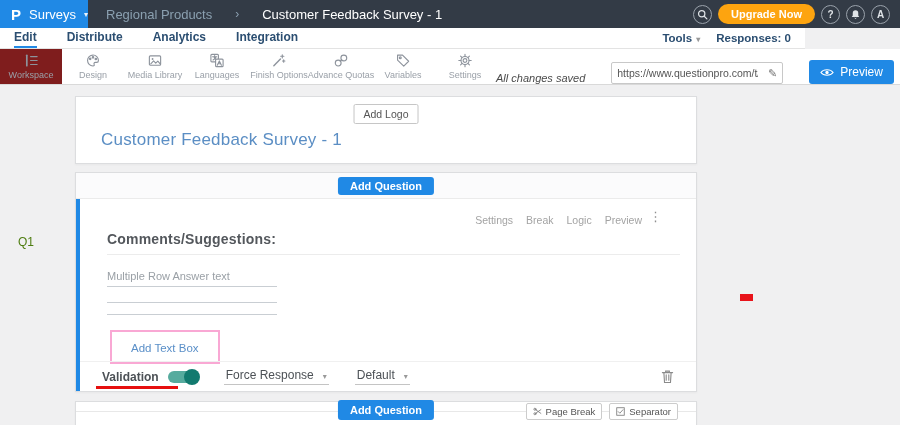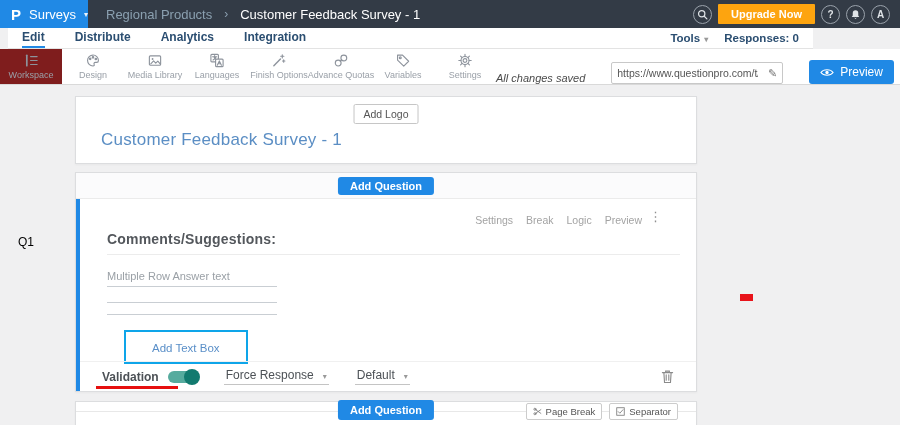--- a/index.html
+++ b/index.html
@@ -5,71 +5,71 @@
   * { margin:0; padding:0; box-sizing:border-box; }
   html,body { width:900px; height:425px; font-family:"Liberation Sans", sans-serif; background:#f0f0f1; }
   #app { position:relative; width:900px; height:425px; overflow:hidden; background:#f0f0f1; }
 
   
   .topbar { position:absolute; top:0; left:0; width:900px; height:28px; background:#333b46; display:flex; align-items:center; }
   .logo-box { width:88px; height:28px; background:#2089e5; display:flex; align-items:center; padding-left:11px; gap:8px; color:#fff; cursor:pointer; }
   .logo-p { font-size:15px; font-weight:700; }
   .product { font-size:13px; font-weight:400; }
   .logo-arrow { font-size:8px; color:#eaf3fc; }
-  .crumbs { margin-left:18px; display:flex; gap:12px; align-items:center; font-size:13px; }
+  .crumbs { margin-left:18px; display:flex; gap:23px; align-items:center; font-size:13px; }
   .crumb-section { color:#8ba0b0; }
   .crumb-sep { color:#8ba0b0; font-size:12px; }
   .crumb-current { color:#ffffff; }
   .top-right { margin-left:auto; display:flex; align-items:center; gap:6px; padding-right:10px; }
   .circle-btn { width:19px; height:19px; border:1.5px solid #9aa2ab; border-radius:50%; display:flex; align-items:center; justify-content:center; color:#dfe3e7; font-size:10px; font-weight:700; cursor:pointer; }
-  .upgrade { height:20px; background:#fda40f; color:#fff; font-size:11px; font-weight:700; border-radius:1px; padding:0 13px; display:flex; align-items:center; cursor:pointer; }
+  .upgrade { height:20px; background:#fda40f; color:#fff; font-size:11px; font-weight:700; border-radius:10px; padding:0 13px; display:flex; align-items:center; cursor:pointer; }
 
   
-  .menubar { position:absolute; top:28px; left:8px; width:805px; height:21px; background:#fff; border-bottom:1px solid #e3e3e3; display:flex; align-items:center; padding:0 14px; }
+  .menubar { position:absolute; top:28px; left:0; width:805px; height:21px; background:#fff; border-bottom:1px solid #e3e3e3; display:flex; align-items:center; padding:0 14px; }
   .menu-item { font-size:12px; font-weight:700; color:#2b4e71; margin-right:30px; height:100%; display:flex; align-items:center; cursor:pointer; border-bottom:2px solid transparent; }
   .menu-item.active { border-bottom:2px solid #2089e5; }
   .menu-right { margin-left:auto; display:flex; gap:16px; align-items:center; font-size:11.5px; font-weight:700; color:#2b4e71; }
   .menu-right .dd-arrow { margin-left:4px; }
 
   
   .toolbar { position:absolute; top:49px; left:0; width:900px; height:36px; background:#fff; border-bottom:1px solid #d9d9d9; display:flex; align-items:stretch; }
   .tool-tab { display:flex; flex-direction:column; align-items:center; justify-content:center; gap:2px; padding:0 12px; min-width:62px; cursor:pointer; }
   .tool-tab.active { background:#7f1d1d; }
   .tool-label { font-size:9px; color:#9aa0a8; white-space:nowrap; }
   .tool-tab svg { stroke:#8d939c; fill:none; stroke-width:1.2; stroke-linecap:round; stroke-linejoin:round; }
   .toolbar-right { margin-left:auto; display:flex; align-items:flex-end; gap:26px; padding-right:10px; }
   .saved { font-style:italic; font-size:11px; color:#4a4a4a; white-space:nowrap; }
   .url-box { width:172px; height:22px; border:1px solid #c8c8c8; border-radius:2px; background:#fff; display:flex; align-items:center; }
   .url-input { border:none; outline:none; flex:1; min-width:0; font-size:10.5px; color:#555; padding:0 5px; background:transparent; font-family:inherit; }
   .pencil { font-size:11px; color:#777; padding:0 5px; cursor:pointer; }
   .preview-btn { height:24px; background:#2089e5; border-radius:3px; color:#fff; font-size:12px; display:flex; align-items:center; gap:6px; padding:0 11px; cursor:pointer; }
 
   
   .canvas { position:absolute; top:85px; left:0; width:900px; height:340px; background:#f0f0f1; overflow:hidden; }
-  .q-label { position:absolute; left:18px; top:150px; font-size:12px; color:#000000; }
+  .q-label { position:absolute; left:18px; top:150px; font-size:12px; color:#4d7c0f; }
   .card { position:absolute; left:75px; width:622px; background:#fff; border:1px solid #dcdddf; box-shadow:0 1px 2px rgba(0,0,0,.04); }
 
   .card-title { top:11px; height:68px; }
   .add-logo { position:absolute; top:7px; left:50%; transform:translateX(-50%); border:1px solid #c6c6c6; border-radius:2px; background:#fff; font-size:10.5px; color:#555; padding:3px 9px; cursor:pointer; white-space:nowrap; }
   .survey-title { position:absolute; left:25px; top:33px; font-size:17px; color:#5b8ec4; letter-spacing:.2px; cursor:text; }
 
   .card-question { top:87px; height:220px; }
   .q-top-strip { height:26px; background:#fbfbfc; border-bottom:1px solid #ebebeb; position:relative; }
   .add-q-btn { position:absolute; top:4px; left:50%; transform:translateX(-50%); background:#2089e5; color:#fff; font-size:11px; font-weight:700; border-radius:3px; padding:3px 12px; cursor:pointer; white-space:nowrap; }
   .q-block { position:relative; height:192px; border-left:4px solid #2089e5; }
   .q-actions { position:absolute; top:15px; right:54px; display:flex; gap:13px; font-size:10.5px; color:#a3a3a3; }
   .q-actions span { cursor:pointer; }
   .q-dots { position:absolute; top:11px; right:34px; color:#8f8f8f; font-size:13px; cursor:pointer; line-height:1; }
   .q-text { position:absolute; left:27px; top:32px; font-size:14px; font-weight:700; color:#53575c; letter-spacing:.2px; cursor:text; }
   .q-divider { position:absolute; left:27px; right:16px; top:55px; height:1px; background:#ececec; }
   .answer-row { position:absolute; left:27px; width:170px; border-bottom:1px solid #c9ced3; font-size:11px; color:#9aa0a6; }
   .row1 { top:71px; height:17px; }
   .row2 { top:92px; height:12px; }
   .row3 { top:104px; height:12px; }
-  .add-textbox-wrap { position:absolute; left:44px; top:131px; border:2px solid #0ea5e9; padding:6px 26px; }
+  .add-textbox-wrap { position:absolute; left:30px; top:131px; border:2px solid #f9a8d4; padding:6px 19px; }
   .add-textbox-link { font-size:11.5px; color:#5a8fc8; cursor:pointer; white-space:nowrap; }
   .q-footer { position:absolute; left:0; right:0; bottom:0; height:30px; border-top:1px solid #f0f0f0; display:flex; align-items:center; padding-left:22px;margin-top:32px; }
   .validation-label { font-size:12px; font-weight:700; color:#4c5156; }
   .toggle { width:30px; height:12px; border-radius:6px; background:#56ab9e; position:relative; margin-left:9px; cursor:pointer; }
   .toggle-knob { position:absolute; right:-2px; top:-2px; width:16px; height:16px; border-radius:50%; background:#127a6f; }
   .red-underline { position:absolute; left:16px; bottom:2px; width:82px; height:3px; background:#e60f0f; }
   .dropdown { font-size:12px; color:#4c5156; border-bottom:1px solid #c4c4c4; padding:0 2px 2px 2px; margin-left:26px; display:flex; gap:9px; align-items:baseline; cursor:pointer; }
   .dd-arrow { font-size:8px; color:#999; }
   .trash { margin-left:auto; margin-right:22px; cursor:pointer; display:flex; }
 

